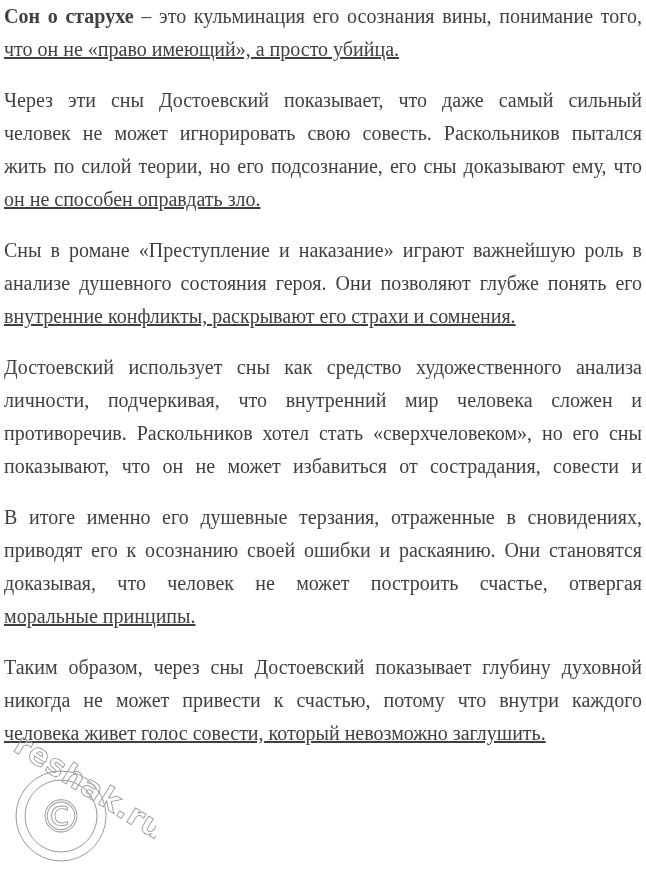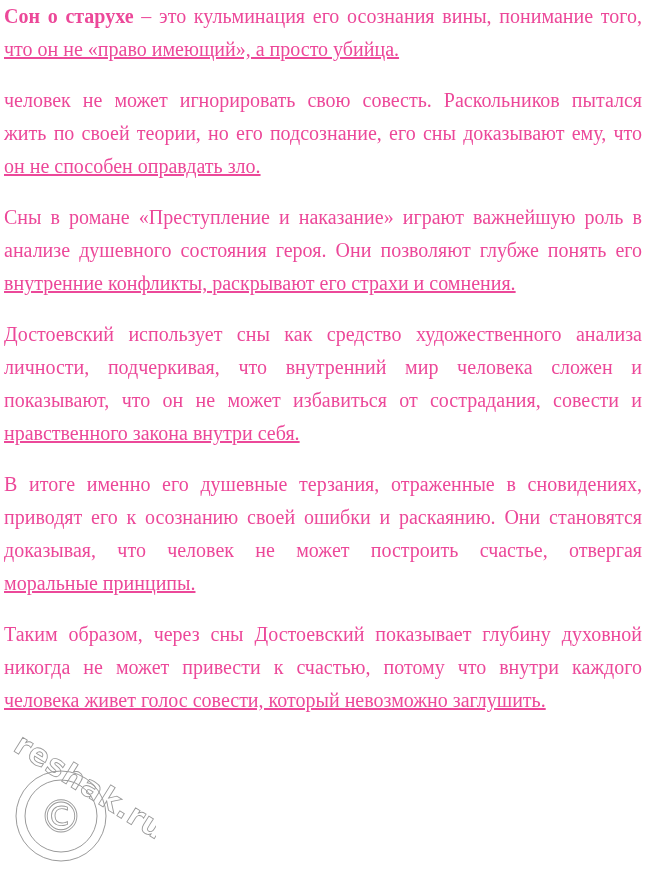--- a/index.html
+++ b/index.html
@@ -13,21 +13,21 @@
       overflow: hidden;
       position: relative;
     }
     .doc {
       position: absolute;
       left: 4px;
       top: 0px;
       width: 638px;
       font-family: "Liberation Serif", "DejaVu Serif", serif;
       font-size: 20px;
-      color: #ec4899;
+      color: #404040;
       line-height: 33px;
     }
     .para {
       margin: 0 0 18px 0;
       text-align: justify;
       text-align-last: left;
     }
     .para .line {
       display: block;
       text-align: justify;
@@ -54,36 +54,37 @@
 <body>
 
 <div class="doc">
 
   <p class="para">
     <span class="line"><span class="bold">Сон о старухе</span><span> – это кульминация его осознания вины, понимание того,</span></span>
     <span class="line last">что он не «право имеющий», а просто убийца.</span>
   </p>
 
   <p class="para">
+    <span class="line">Через эти сны Достоевский показывает, что даже самый сильный</span>
     <span class="line">человек не может игнорировать свою совесть. Раскольников пытался</span>
-    <span class="line">жить по своей теории, но его подсознание, его сны доказывают ему, что</span>
+    <span class="line">жить по силой теории, но его подсознание, его сны доказывают ему, что</span>
     <span class="line last">он не способен оправдать зло.</span>
   </p>
 
   <p class="para">
     <span class="line"><span>Сны в романе </span><span class="ital">«Преступление и наказание»</span><span> играют важнейшую роль в</span></span>
     <span class="line">анализе душевного состояния героя. Они позволяют глубже понять его</span>
     <span class="line last">внутренние конфликты, раскрывают его страхи и сомнения.</span>
   </p>
 
   <p class="para">
     <span class="line">Достоевский использует сны как средство художественного анализа</span>
     <span class="line">личности, подчеркивая, что внутренний мир человека сложен и</span>
+    <span class="line">противоречив. Раскольников хотел стать «сверхчеловеком», но его сны</span>
     <span class="line">показывают, что он не может избавиться от сострадания, совести и</span>
-    <span class="line last">нравственного закона внутри себя.</span>
   </p>
 
   <p class="para">
     <span class="line">В итоге именно его душевные терзания, отраженные в сновидениях,</span>
     <span class="line">приводят его к осознанию своей ошибки и раскаянию. Они становятся</span>
     <span class="line">доказывая, что человек не может построить счастье, отвергая</span>
     <span class="line last">моральные принципы.</span>
   </p>
 
   <p class="para">

